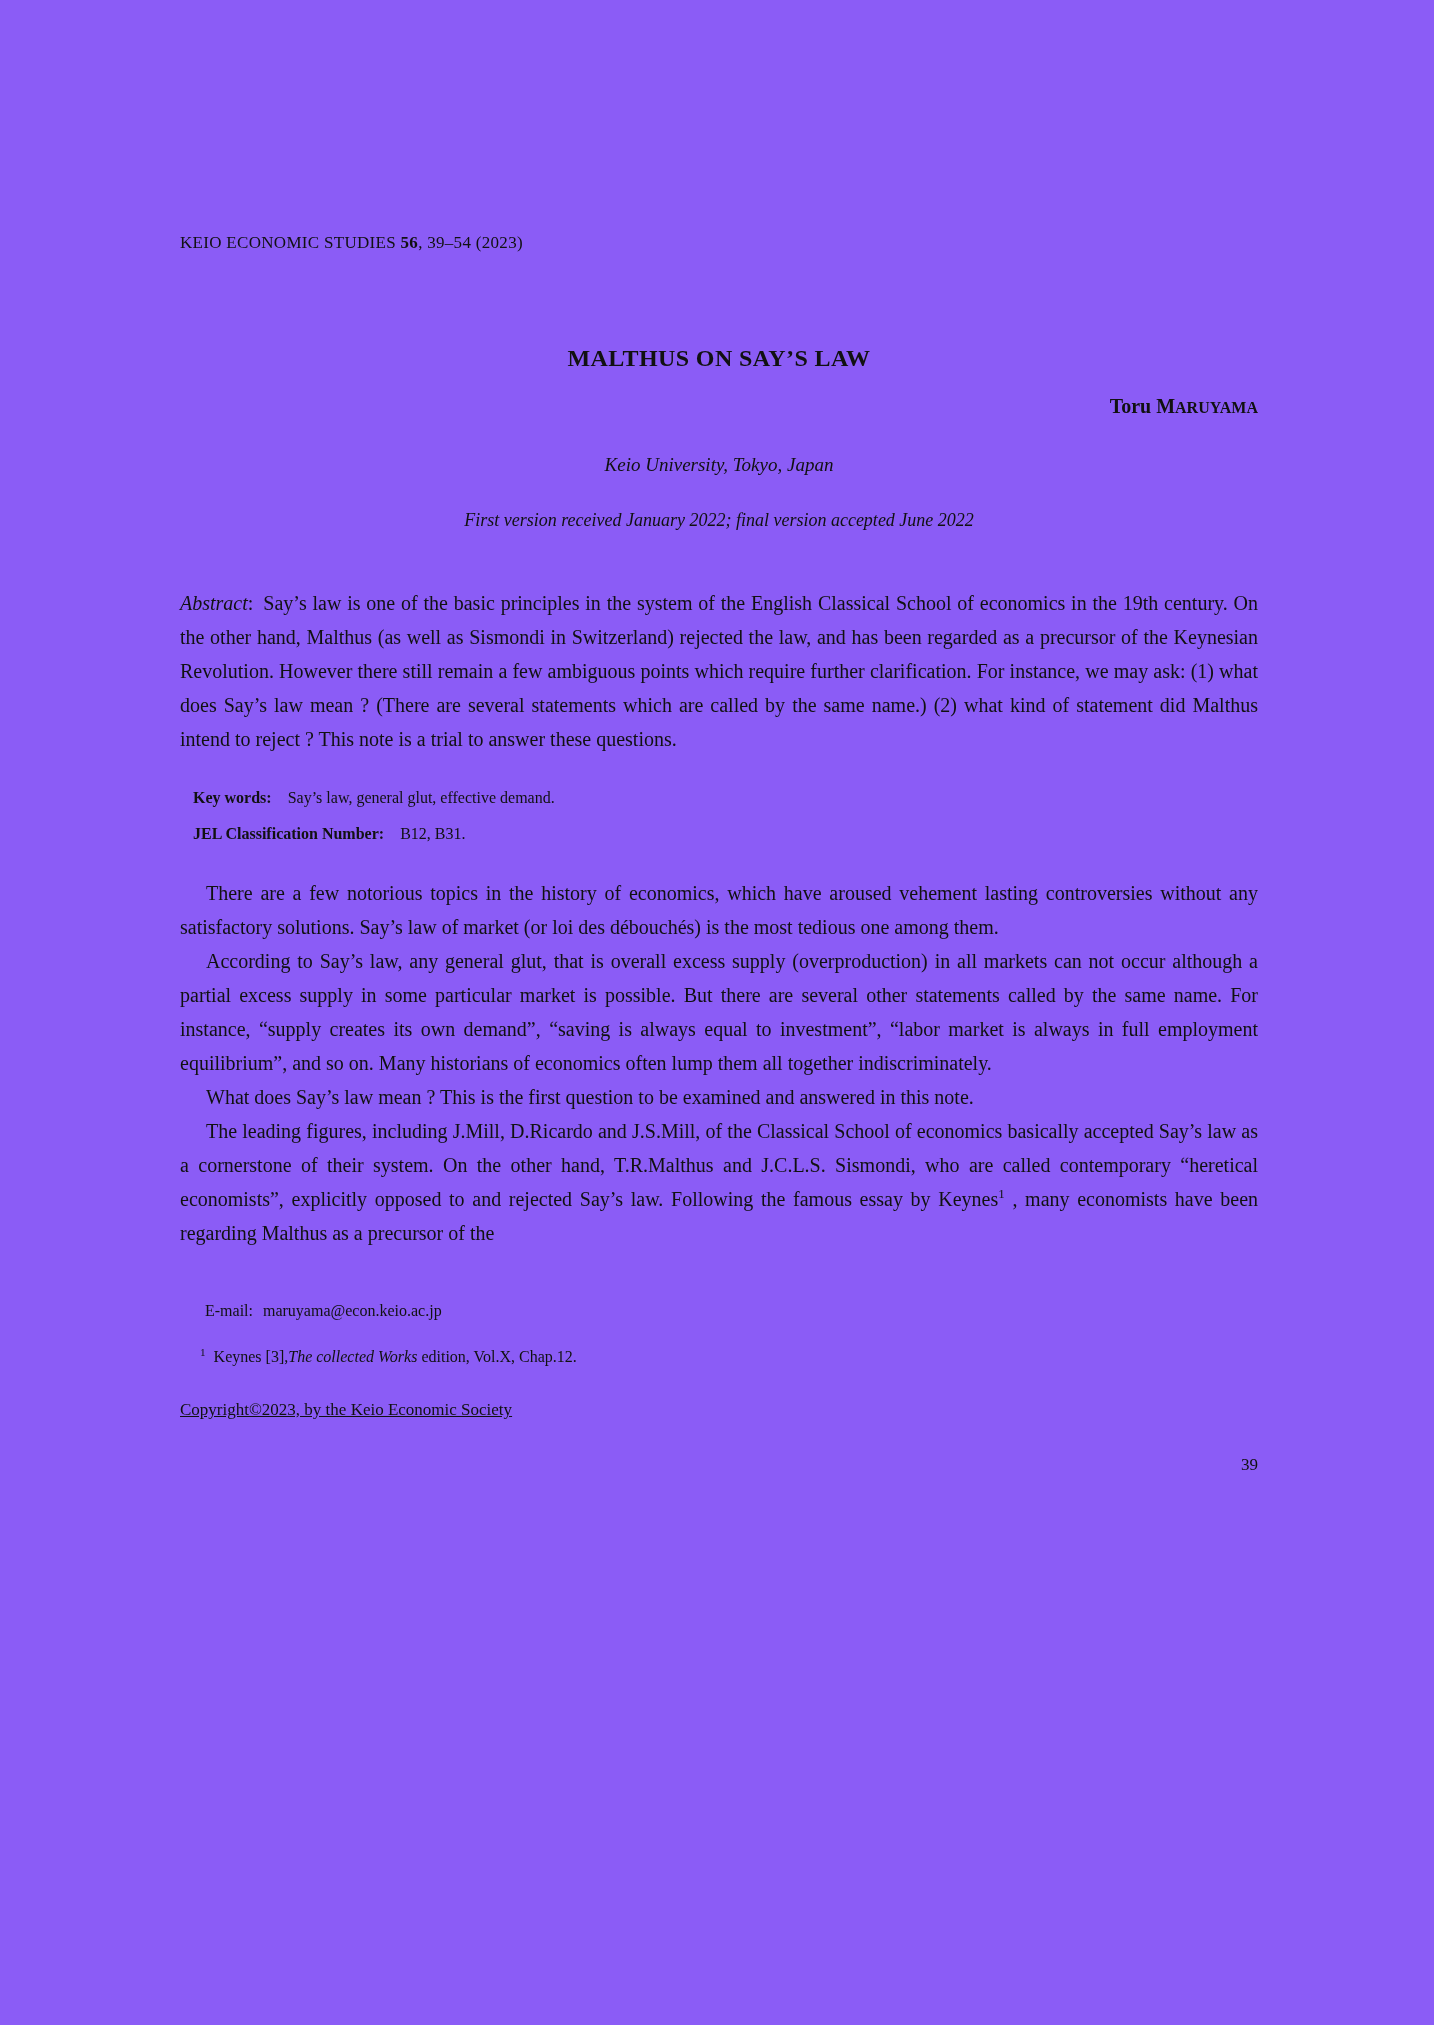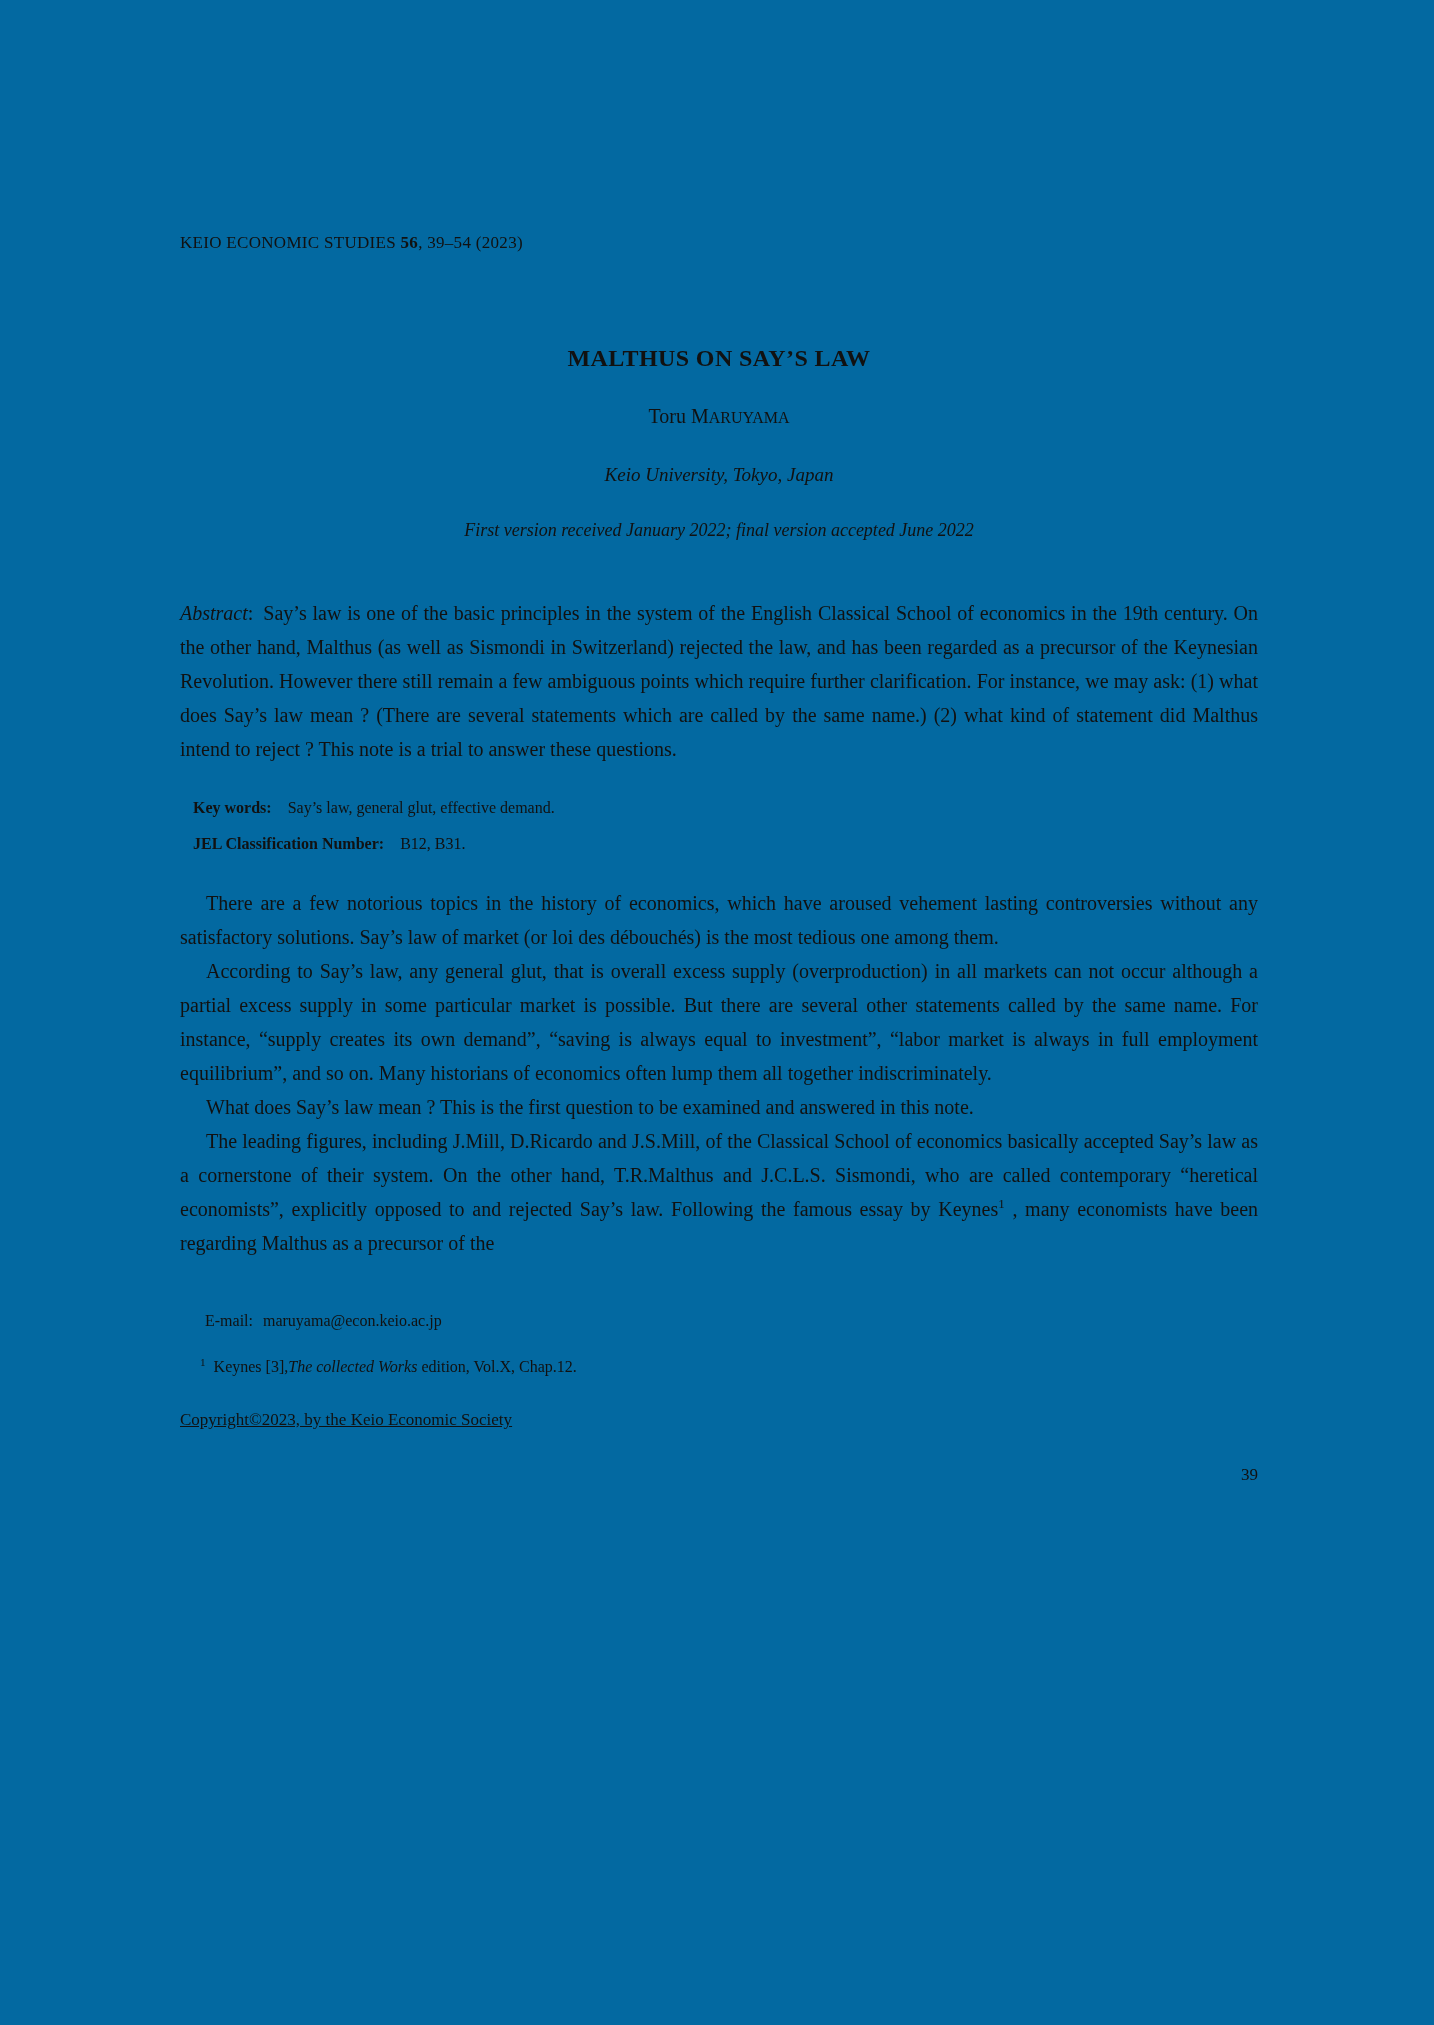--- a/index.html
+++ b/index.html
@@ -5,42 +5,43 @@
   html, body {
     margin: 0;
     padding: 0;
     background: #ffffff;
   }
   .page {
     position: relative;
     width: 1434px;
     height: 2025px;
     box-sizing: border-box;
-    background: #0369a1;
+    background: #8b5cf6;
     color: #111111;
     font-family: "Liberation Serif", serif;
     padding: 233px 176px 0 180px;
     overflow: hidden;
   }
   .running-head {
     font-size: 17px;
     letter-spacing: 0.3px;
   }
   .running-head .vol { font-weight: bold; }
   .title {
     margin-top: 92px;
     text-align: center;
     font-size: 24px;
     font-weight: bold;
     letter-spacing: 0.4px;
   }
   .author {
-    margin-top: 33px;
-    text-align: center;
+    margin-top: 23px;
+    text-align: right;
     font-size: 20px;
+    font-weight: bold;
   }
   .author .last-rest { font-size: 16px; }
   .affiliation {
     margin-top: 36px;
     text-align: center;
     font-style: italic;
     font-size: 19px;
   }
   .received {
     margin-top: 34px;

